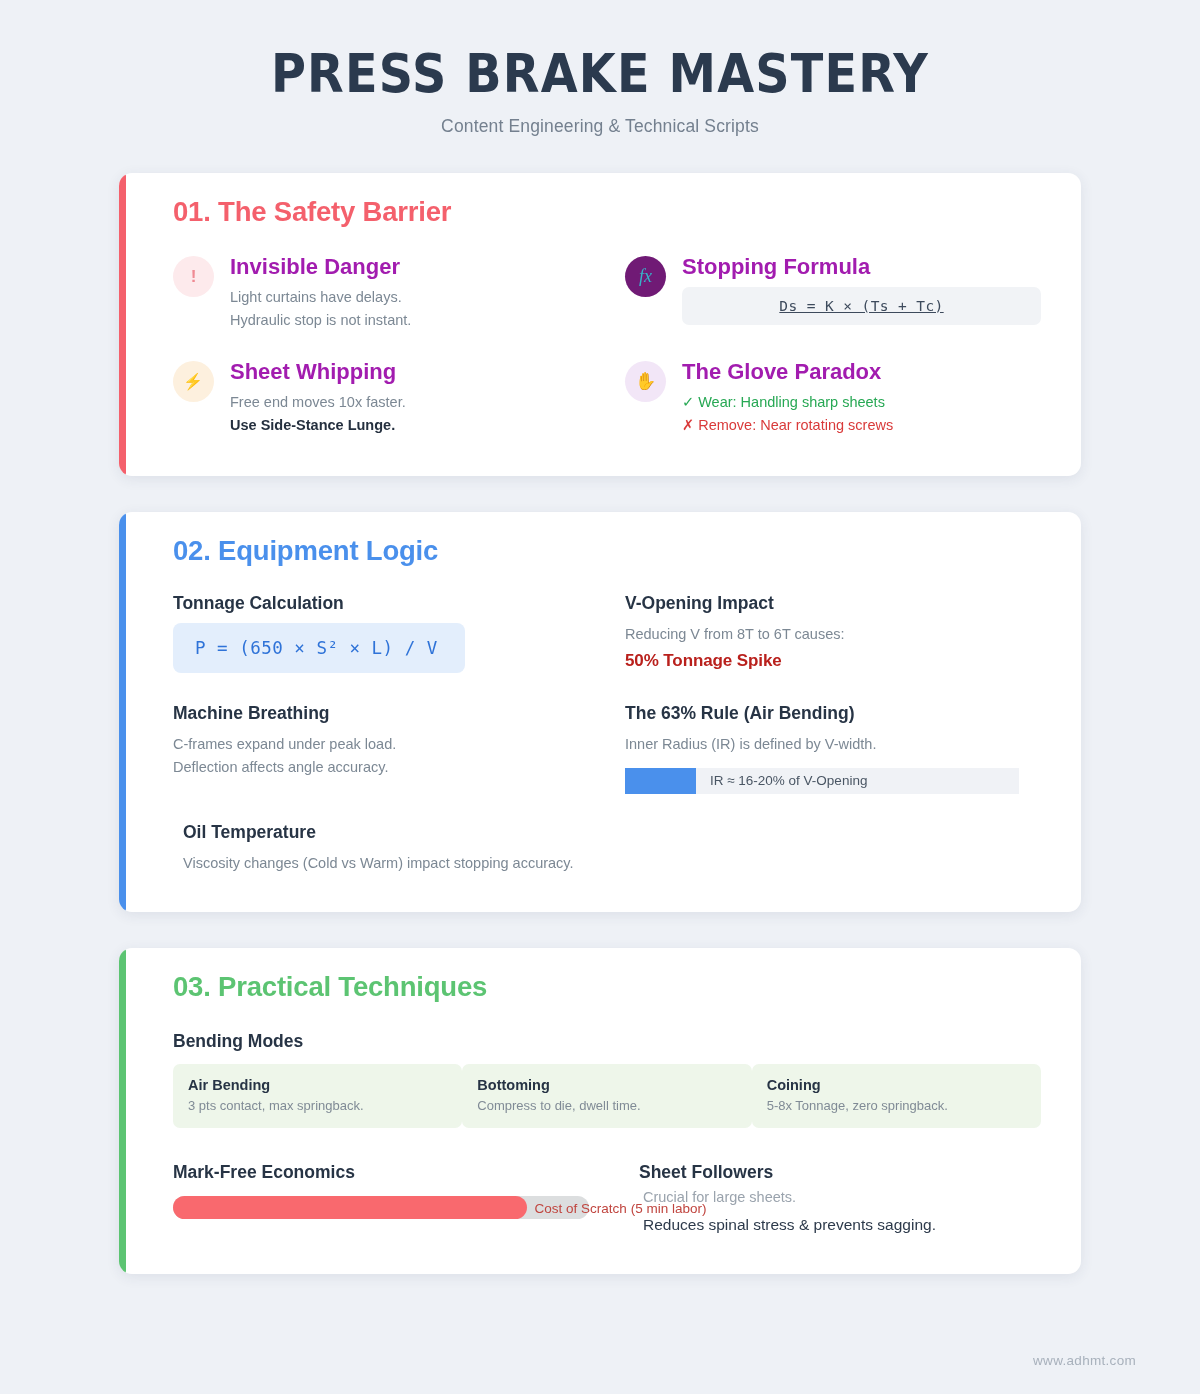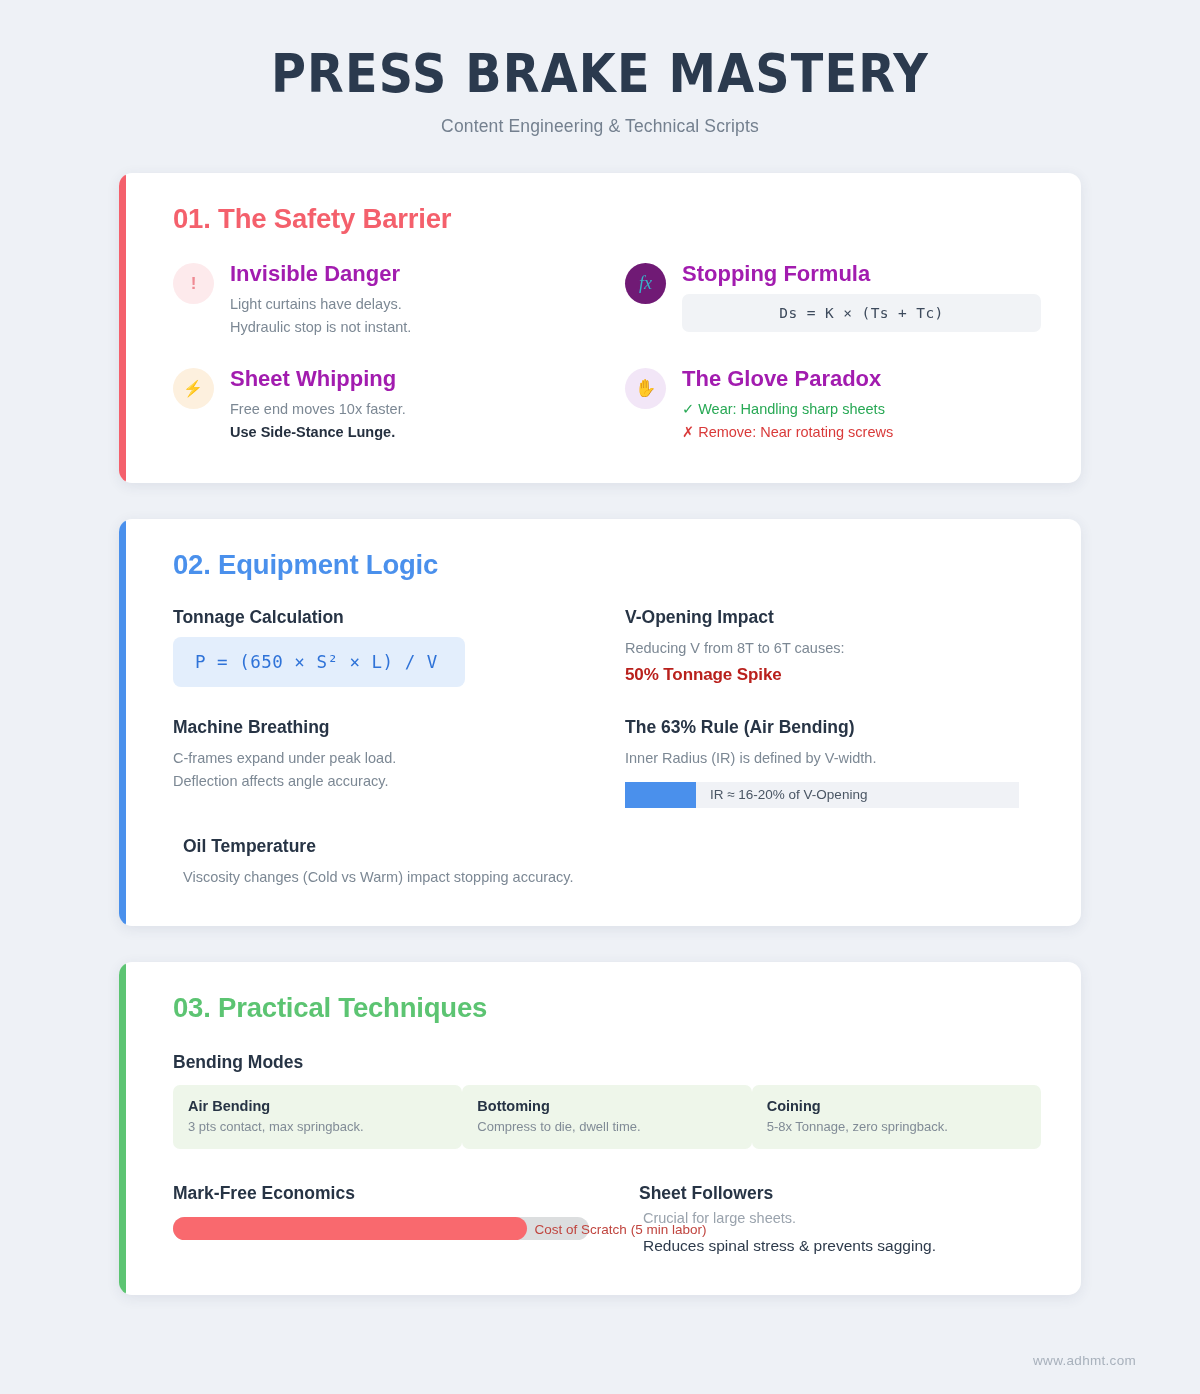--- a/index.html
+++ b/index.html
@@ -34,21 +34,21 @@
   
   .wrap { width: 1200px; }
 
   .card {
     position: relative;
     margin: 0 auto;
     width: 962px;
     background: #ffffff;
     border-radius: 13px;
     box-shadow: 0 3px 14px rgba(40, 60, 90, 0.09);
-    padding: 30px 40px 34px 40px;
+    padding: 23px 40px 34px 40px;
     overflow: hidden;
   }
   .card + .card { margin-top: 0; }
 
   .accent {
     position: absolute;
     left: 0; top: 0;
     width: 7px;
     height: 100%;
     border-radius: 6px;
@@ -104,20 +104,21 @@
   .formula-box {
     margin-top: 7px;
     background: #f1f3f6;
     border-radius: 7px;
     padding: 11px 14px;
     text-align: center;
     font-family: "DejaVu Sans Mono", "Liberation Mono", monospace;
     font-size: 14.5px;
     color: #3d4a5c;
     letter-spacing: 0.4px;
+    text-decoration: underline;
   }
 
   
   .s2-grid { row-gap: 28px; margin-top: 18px; }
   .blk-title {
     font-size: 17.5px;
     font-weight: bold;
     color: #273445;
     margin-bottom: 9px;
   }

